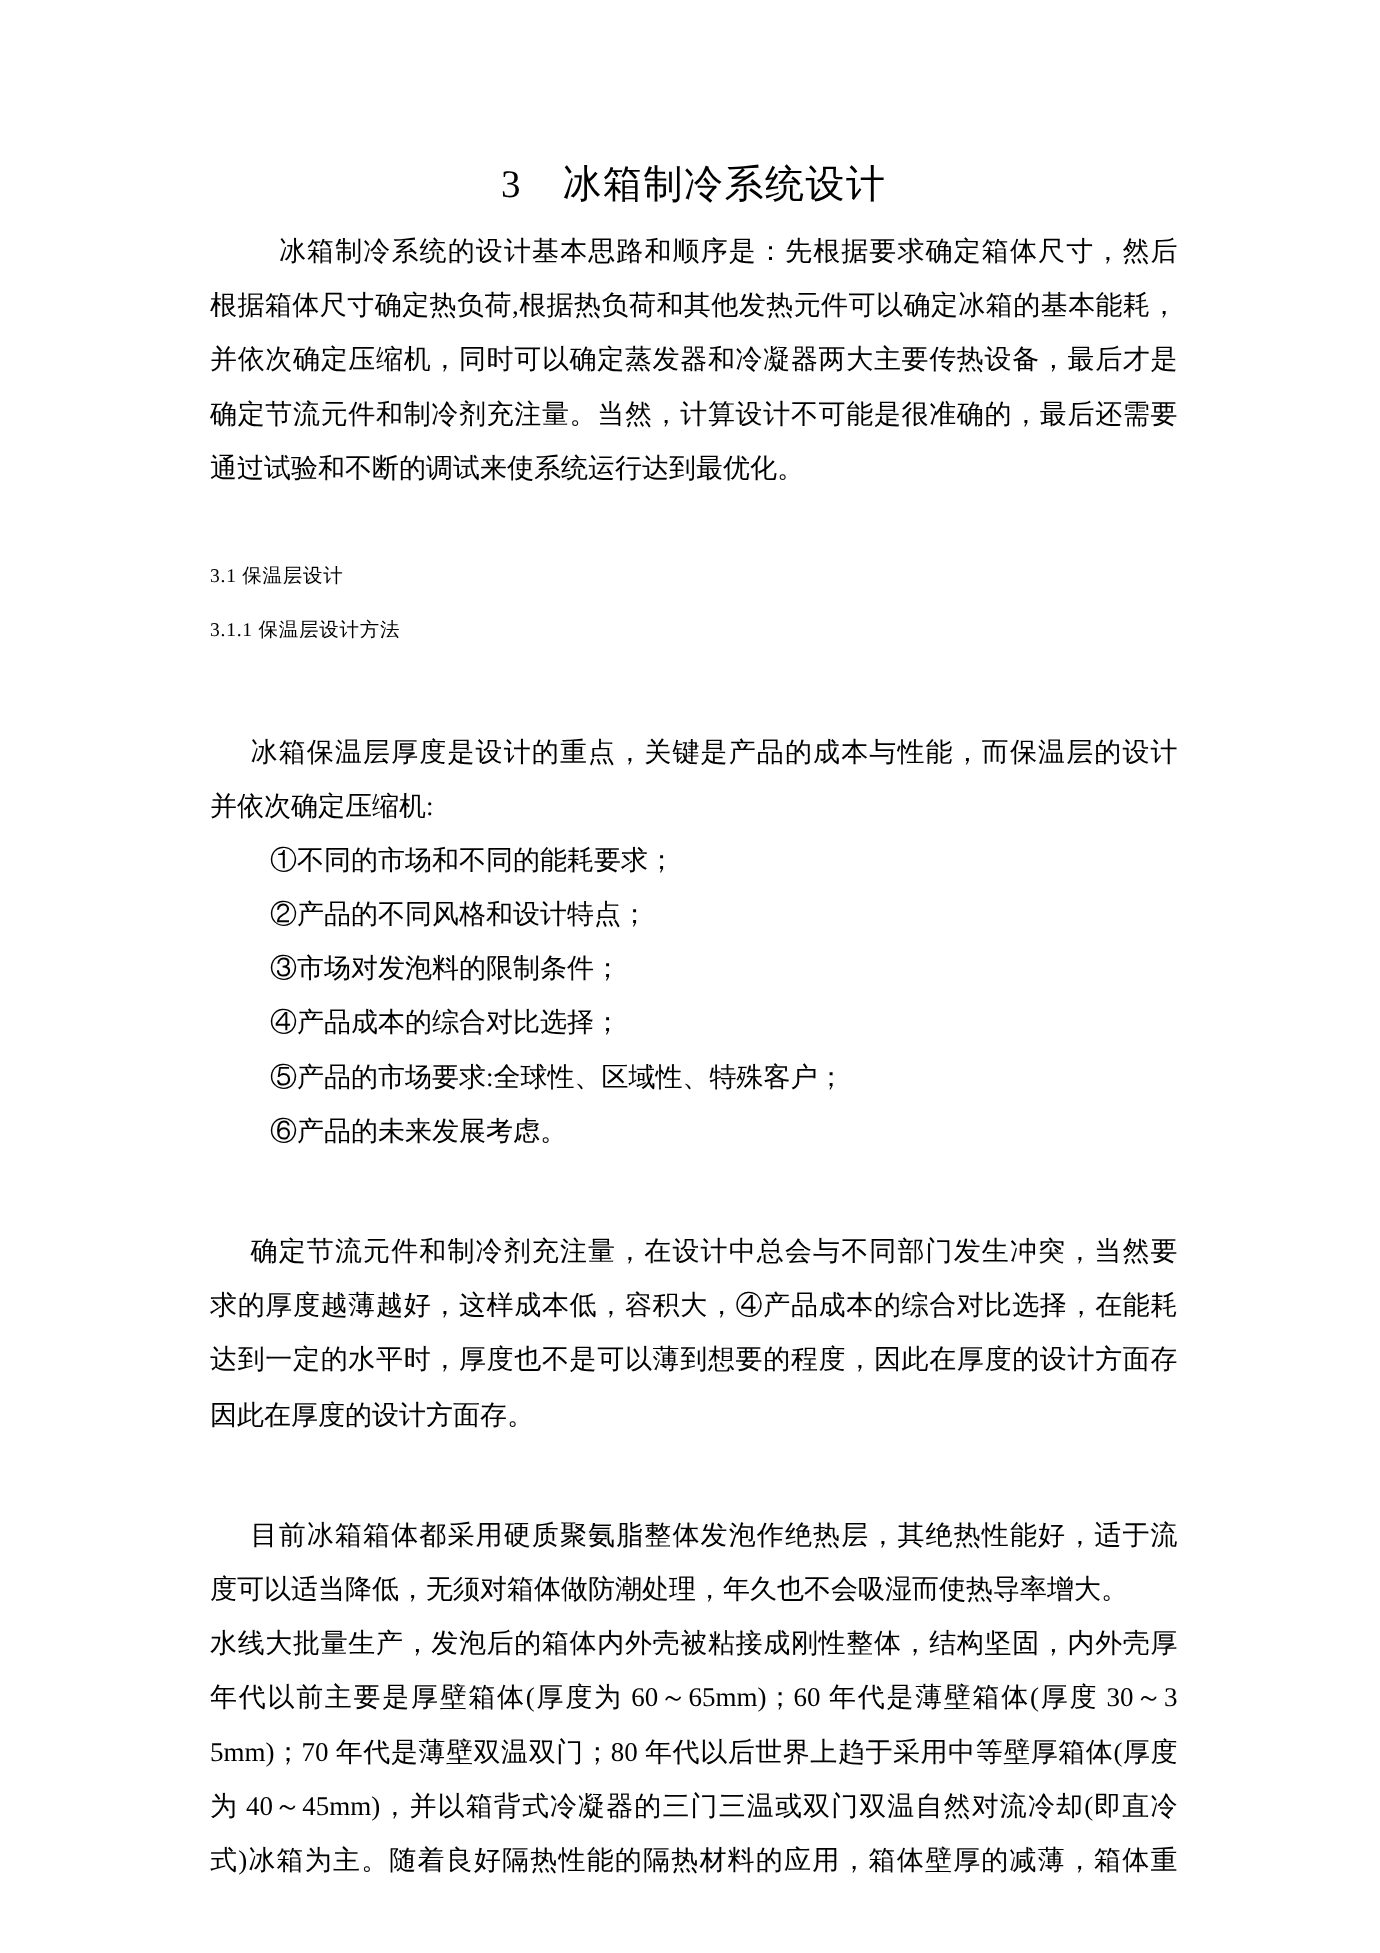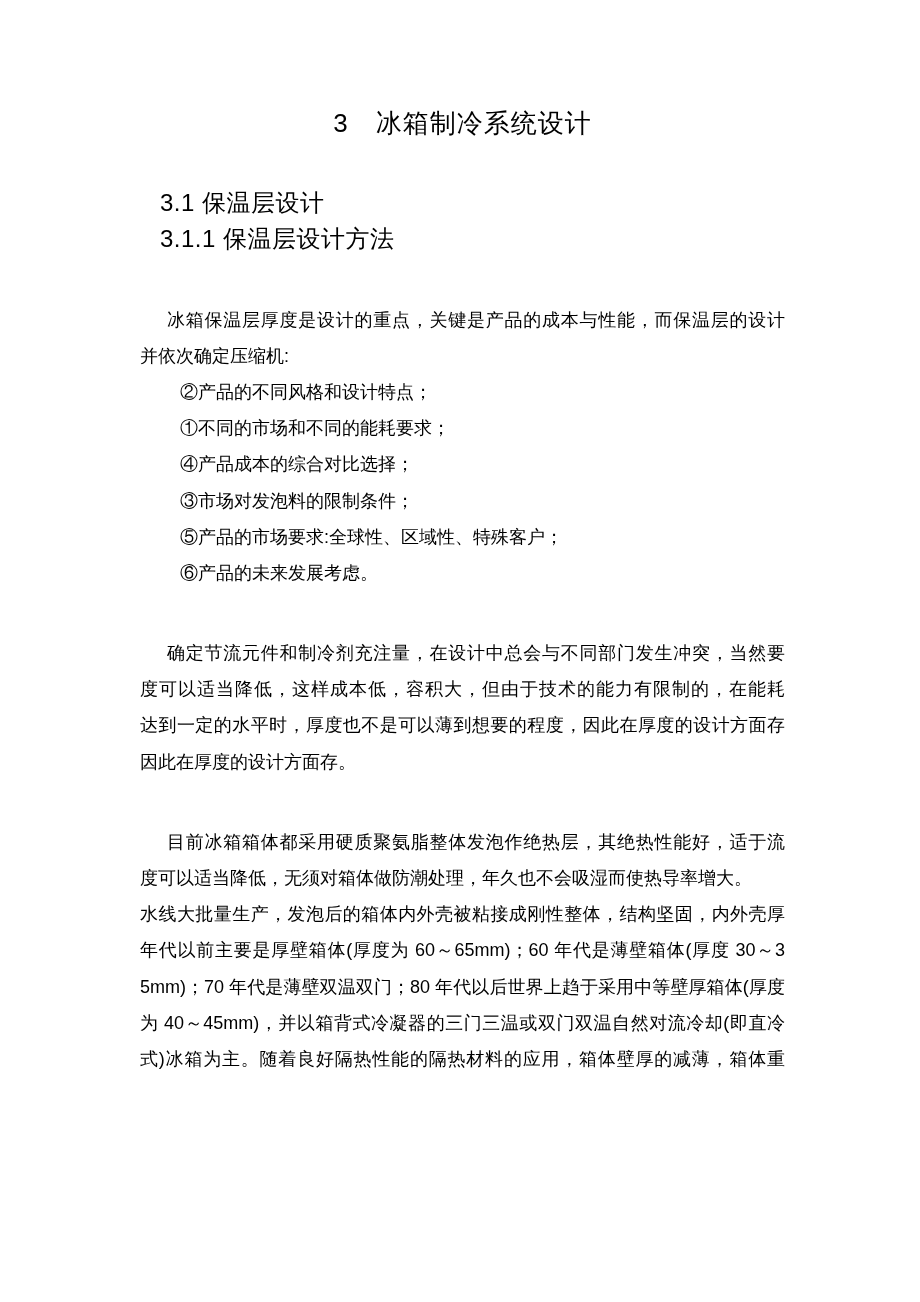--- a/index.html
+++ b/index.html
@@ -6,21 +6,21 @@
     margin: 0;
     padding: 0;
     background: #ffffff;
   }
   .page {
     position: relative;
     width: 920px;
     height: 1302px;
     background: #ffffff;
     overflow: hidden;
-    font-family: Liberation Sans, sans-serif;
+    font-family: Liberation Serif, serif;
     color: #000000;
   }
   .content {
     position: absolute;
     left: 140px;
     top: 104px;
     width: 645px;
   }
   .doc-title {
     height: 45px;
@@ -35,23 +35,22 @@
     line-height: 36.2px;
     font-size: 18px;
     text-align: justify;
     text-align-last: left;
     white-space: pre-wrap;
   }
   .line.full {
     text-align-last: justify;
   }
   .heading {
-    font-size: 24px;
+    font-size: 13px;
     letter-spacing: 0.5px;
-    margin-left: 20px;
   }
   .ind-first {
     text-indent: 46px;
   }
   .ind-para {
     text-indent: 27px;
     margin-top: 44px;
   }
   .list-item {
     padding-left: 40px;
@@ -61,43 +60,50 @@
   }
 </style>
 </head>
 <body>
 
 <div class="page">
   <div class="content">
 
     <div class="doc-title">3　冰箱制冷系统设计</div>
 
+    <div>
+      <div class="line full ind-first">冰箱制冷系统的设计基本思路和顺序是：先根据要求确定箱体尺寸，然后</div>
+      <div class="line full">根据箱体尺寸确定热负荷,根据热负荷和其他发热元件可以确定冰箱的基本能耗，</div>
+      <div class="line full">并依次确定压缩机，同时可以确定蒸发器和冷凝器两大主要传热设备，最后才是</div>
+      <div class="line full">确定节流元件和制冷剂充注量。当然，计算设计不可能是很准确的，最后还需要</div>
+      <div class="line">通过试验和不断的调试来使系统运行达到最优化。</div>
+    </div>
 
     <div class="spacer"></div>
 
     <div class="line heading">3.1 保温层设计</div>
     <div class="line heading">3.1.1 保温层设计方法</div>
 
     <div>
       <div class="line full ind-para">冰箱保温层厚度是设计的重点，关键是产品的成本与性能，而保温层的设计</div>
       <div class="line">并依次确定压缩机:</div>
     </div>
 
     <div>
+      <div class="line list-item">①不同的市场和不同的能耗要求；</div>
       <div class="line list-item">②产品的不同风格和设计特点；</div>
-      <div class="line list-item">①不同的市场和不同的能耗要求；</div>
+      <div class="line list-item">③市场对发泡料的限制条件；</div>
       <div class="line list-item">④产品成本的综合对比选择；</div>
-      <div class="line list-item">③市场对发泡料的限制条件；</div>
       <div class="line list-item">⑤产品的市场要求:全球性、区域性、特殊客户；</div>
       <div class="line list-item">⑥产品的未来发展考虑。</div>
     </div>
 
     <div>
       <div class="line full ind-para">确定节流元件和制冷剂充注量，在设计中总会与不同部门发生冲突，当然要</div>
-      <div class="line full">度可以适当降低，这样成本低，容积大，但由于技术的能力有限制的，在能耗</div>
+      <div class="line full">求的厚度越薄越好，这样成本低，容积大，④产品成本的综合对比选择，在能耗</div>
       <div class="line full">达到一定的水平时，厚度也不是可以薄到想要的程度，因此在厚度的设计方面存</div>
       <div class="line">因此在厚度的设计方面存。</div>
     </div>
 
     <div>
       <div class="line full ind-para">目前冰箱箱体都采用硬质聚氨脂整体发泡作绝热层，其绝热性能好，适于流</div>
       <div class="line">度可以适当降低，无须对箱体做防潮处理，年久也不会吸湿而使热导率增大。</div>
       <div class="line full">水线大批量生产，发泡后的箱体内外壳被粘接成刚性整体，结构坚固，内外壳厚</div>
     </div>
 

